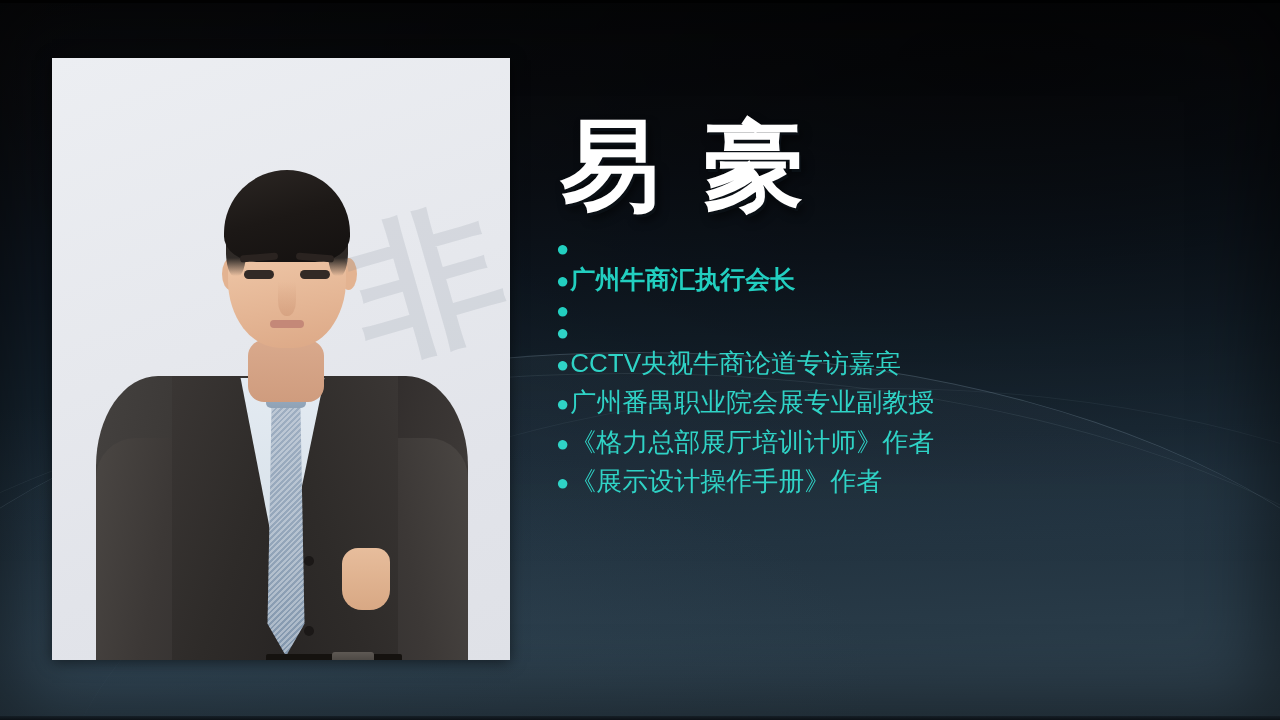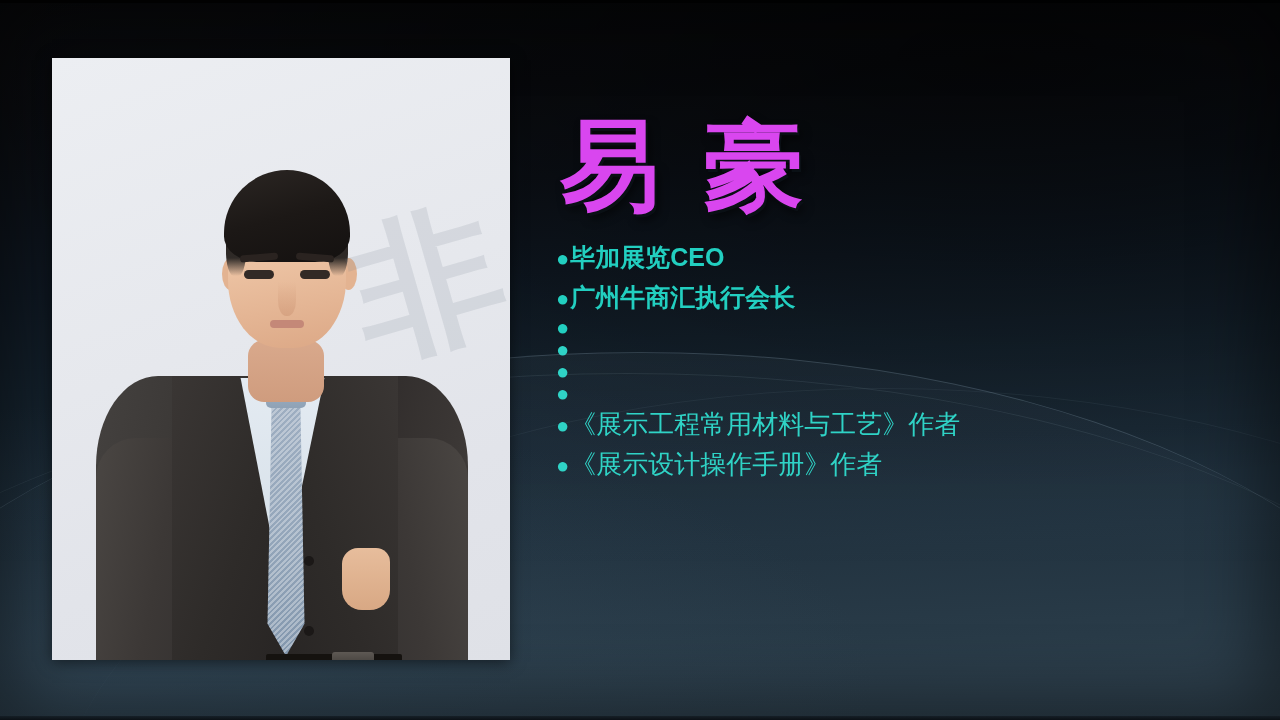--- a/index.html
+++ b/index.html
@@ -323,21 +323,21 @@
   .right-col {
     position: absolute;
     left: 556px;
     top: 100px;
     width: 700px;
   }
   .name-title {
     font-size: 100px;
     line-height: 1.02;
     font-weight: 700;
-    color: #d946ef;
+    color: #ffffff;
     letter-spacing: 0.08em;
     margin: 0 0 0 4px;
     padding-top: 14px;
     text-shadow:
       2px 3px 0 rgba(12,18,24,0.85),
       4px 6px 10px rgba(0,0,0,0.55);
     white-space: nowrap;
   }
   .cred-list {
     list-style: none;
@@ -410,41 +410,42 @@
     <div class="p-nose"></div>
     <div class="p-mouth"></div>
     <div class="photo-wm">非</div>
   </div>
 
   <div class="right-col">
     <h1 class="name-title">易 豪</h1>
     <ul class="cred-list">
       <li class="cred-item strong">
         <span class="dot">●</span>
-        <span class="txt">毕加展览CEO</span>
       </li>
       <li class="cred-item strong">
         <span class="dot">●</span>
         <span class="txt">广州牛商汇执行会长</span>
       </li>
       <li class="cred-item strong">
         <span class="dot">●</span>
       </li>
       <li class="cred-item">
         <span class="dot">●</span>
       </li>
       <li class="cred-item">
         <span class="dot">●</span>
+        <span class="txt">CCTV央视牛商论道专访嘉宾</span>
       </li>
       <li class="cred-item">
         <span class="dot">●</span>
+        <span class="txt">广州番禺职业院会展专业副教授</span>
       </li>
       <li class="cred-item">
         <span class="dot">●</span>
-        <span class="txt">《展示工程常用材料与工艺》作者</span>
+        <span class="txt">《格力总部展厅培训计师》作者</span>
       </li>
       <li class="cred-item">
         <span class="dot">●</span>
         <span class="txt">《展示设计操作手册》作者</span>
       </li>
     </ul>
   </div>
 
 </div>
 

